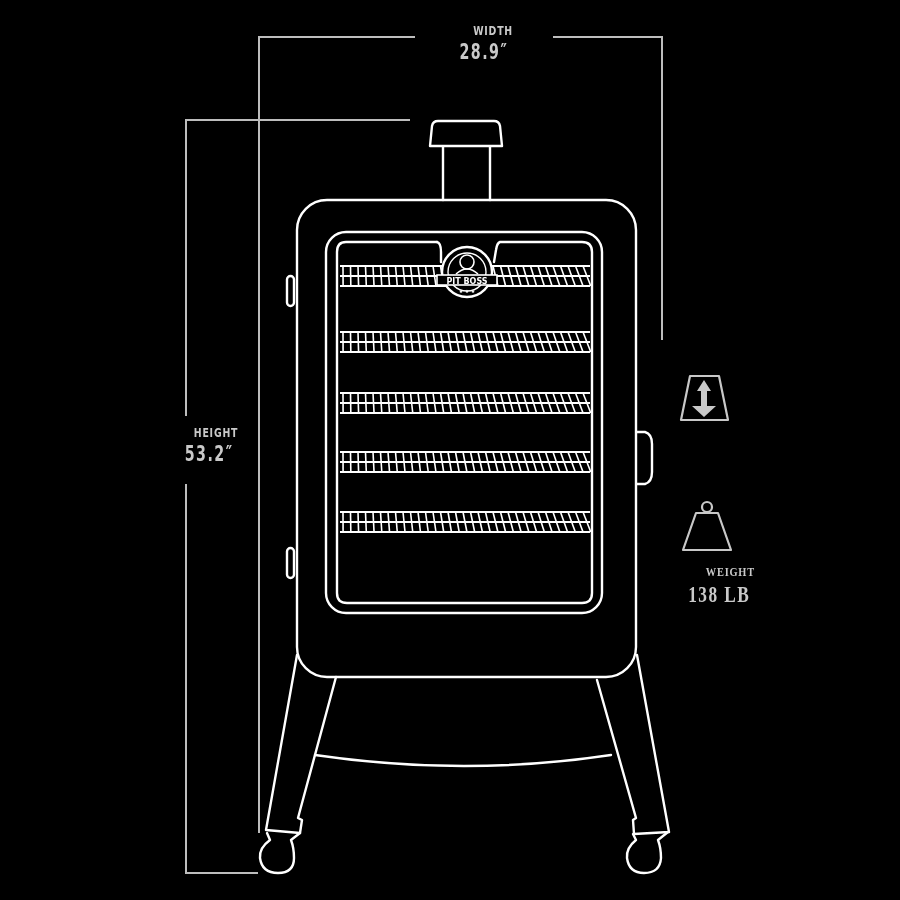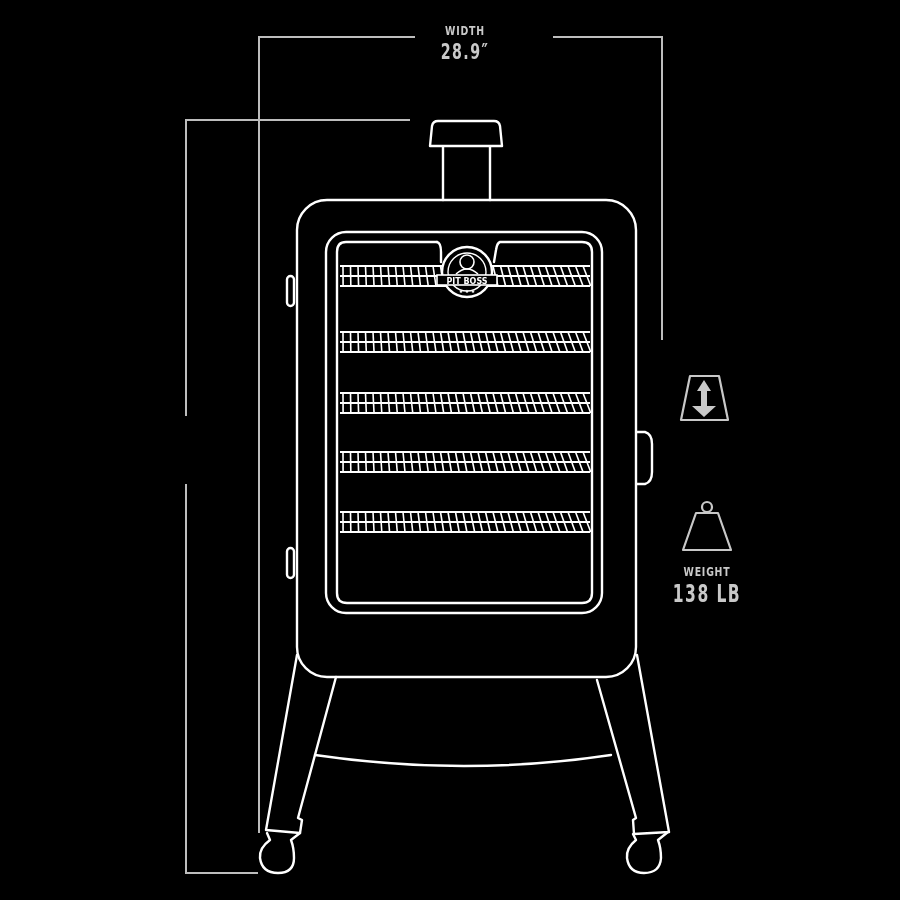--- a/index.html
+++ b/index.html
@@ -15,21 +15,21 @@
       font-family: "DejaVu Sans Mono", "Liberation Mono", monospace;
     }
     #stage {
       position: absolute;
       left: 0; top: 0;
       width: 900px; height: 900px;
     }
     .dim-label {
       position: absolute;
       color: #c9c9c9;
-      text-align: center;
+      text-align: right;
       font-family: "DejaVu Sans", "Liberation Sans", sans-serif;
       font-stretch: condensed;
       letter-spacing: 1px;
       line-height: 1;
     }
     .dim-label .name {
       display: block;
       font-size: 13px;
       font-weight: bold;
       transform: scaleX(0.8);
@@ -38,21 +38,21 @@
       display: block;
       font-size: 22px;
       font-weight: bold;
       margin-top: 4px;
       transform: scaleX(0.72);
       letter-spacing: 2px;
     }
     #width-label  { left: 405px; top: 24px; width: 120px; }
     #height-label { left: 132px; top: 426px; width: 118px; }
     #depth-label  { left: 647px; top: 432px; width: 120px; }
-    #weight-label { left: 647px; top: 565px; width: 120px; }
+    #weight-label { left: 647px; top: 565px; width: 120px; font-family: Liberation Serif, serif; }
     #weight-label .value { font-size: 24px; }
     #depth-label .value { font-size: 24px; }
     svg .chalk { stroke: #ffffff; fill: none; stroke-width: 2.4; stroke-linecap: round; stroke-linejoin: round; }
     svg .dimline { stroke: #bdbdbd; fill: none; stroke-width: 2; }
     svg .grey { stroke: #c8c8c8; fill: none; stroke-width: 2.2; stroke-linejoin: round; }
     svg .greyfill { fill: #c8c8c8; stroke: none; }
   </style>
 </head>
 <body>
 
@@ -322,19 +322,23 @@
       <polygon class="grey" points="696,513 718,513 731,550 683,550"></polygon>
     </g>
   </svg>
 
   
   <div class="dim-label" id="width-label">
     <span class="name">WIDTH</span>
     <span class="value">28.9″</span>
   </div>
 
+  <div class="dim-label" id="height-label">
+    <span class="name">HEIGHT</span>
+    <span class="value">53.2″</span>
+  </div>
 
 
   <div class="dim-label" id="weight-label">
     <span class="name">WEIGHT</span>
     <span class="value">138 LB</span>
   </div>
 </div>
 
 </body></html>

